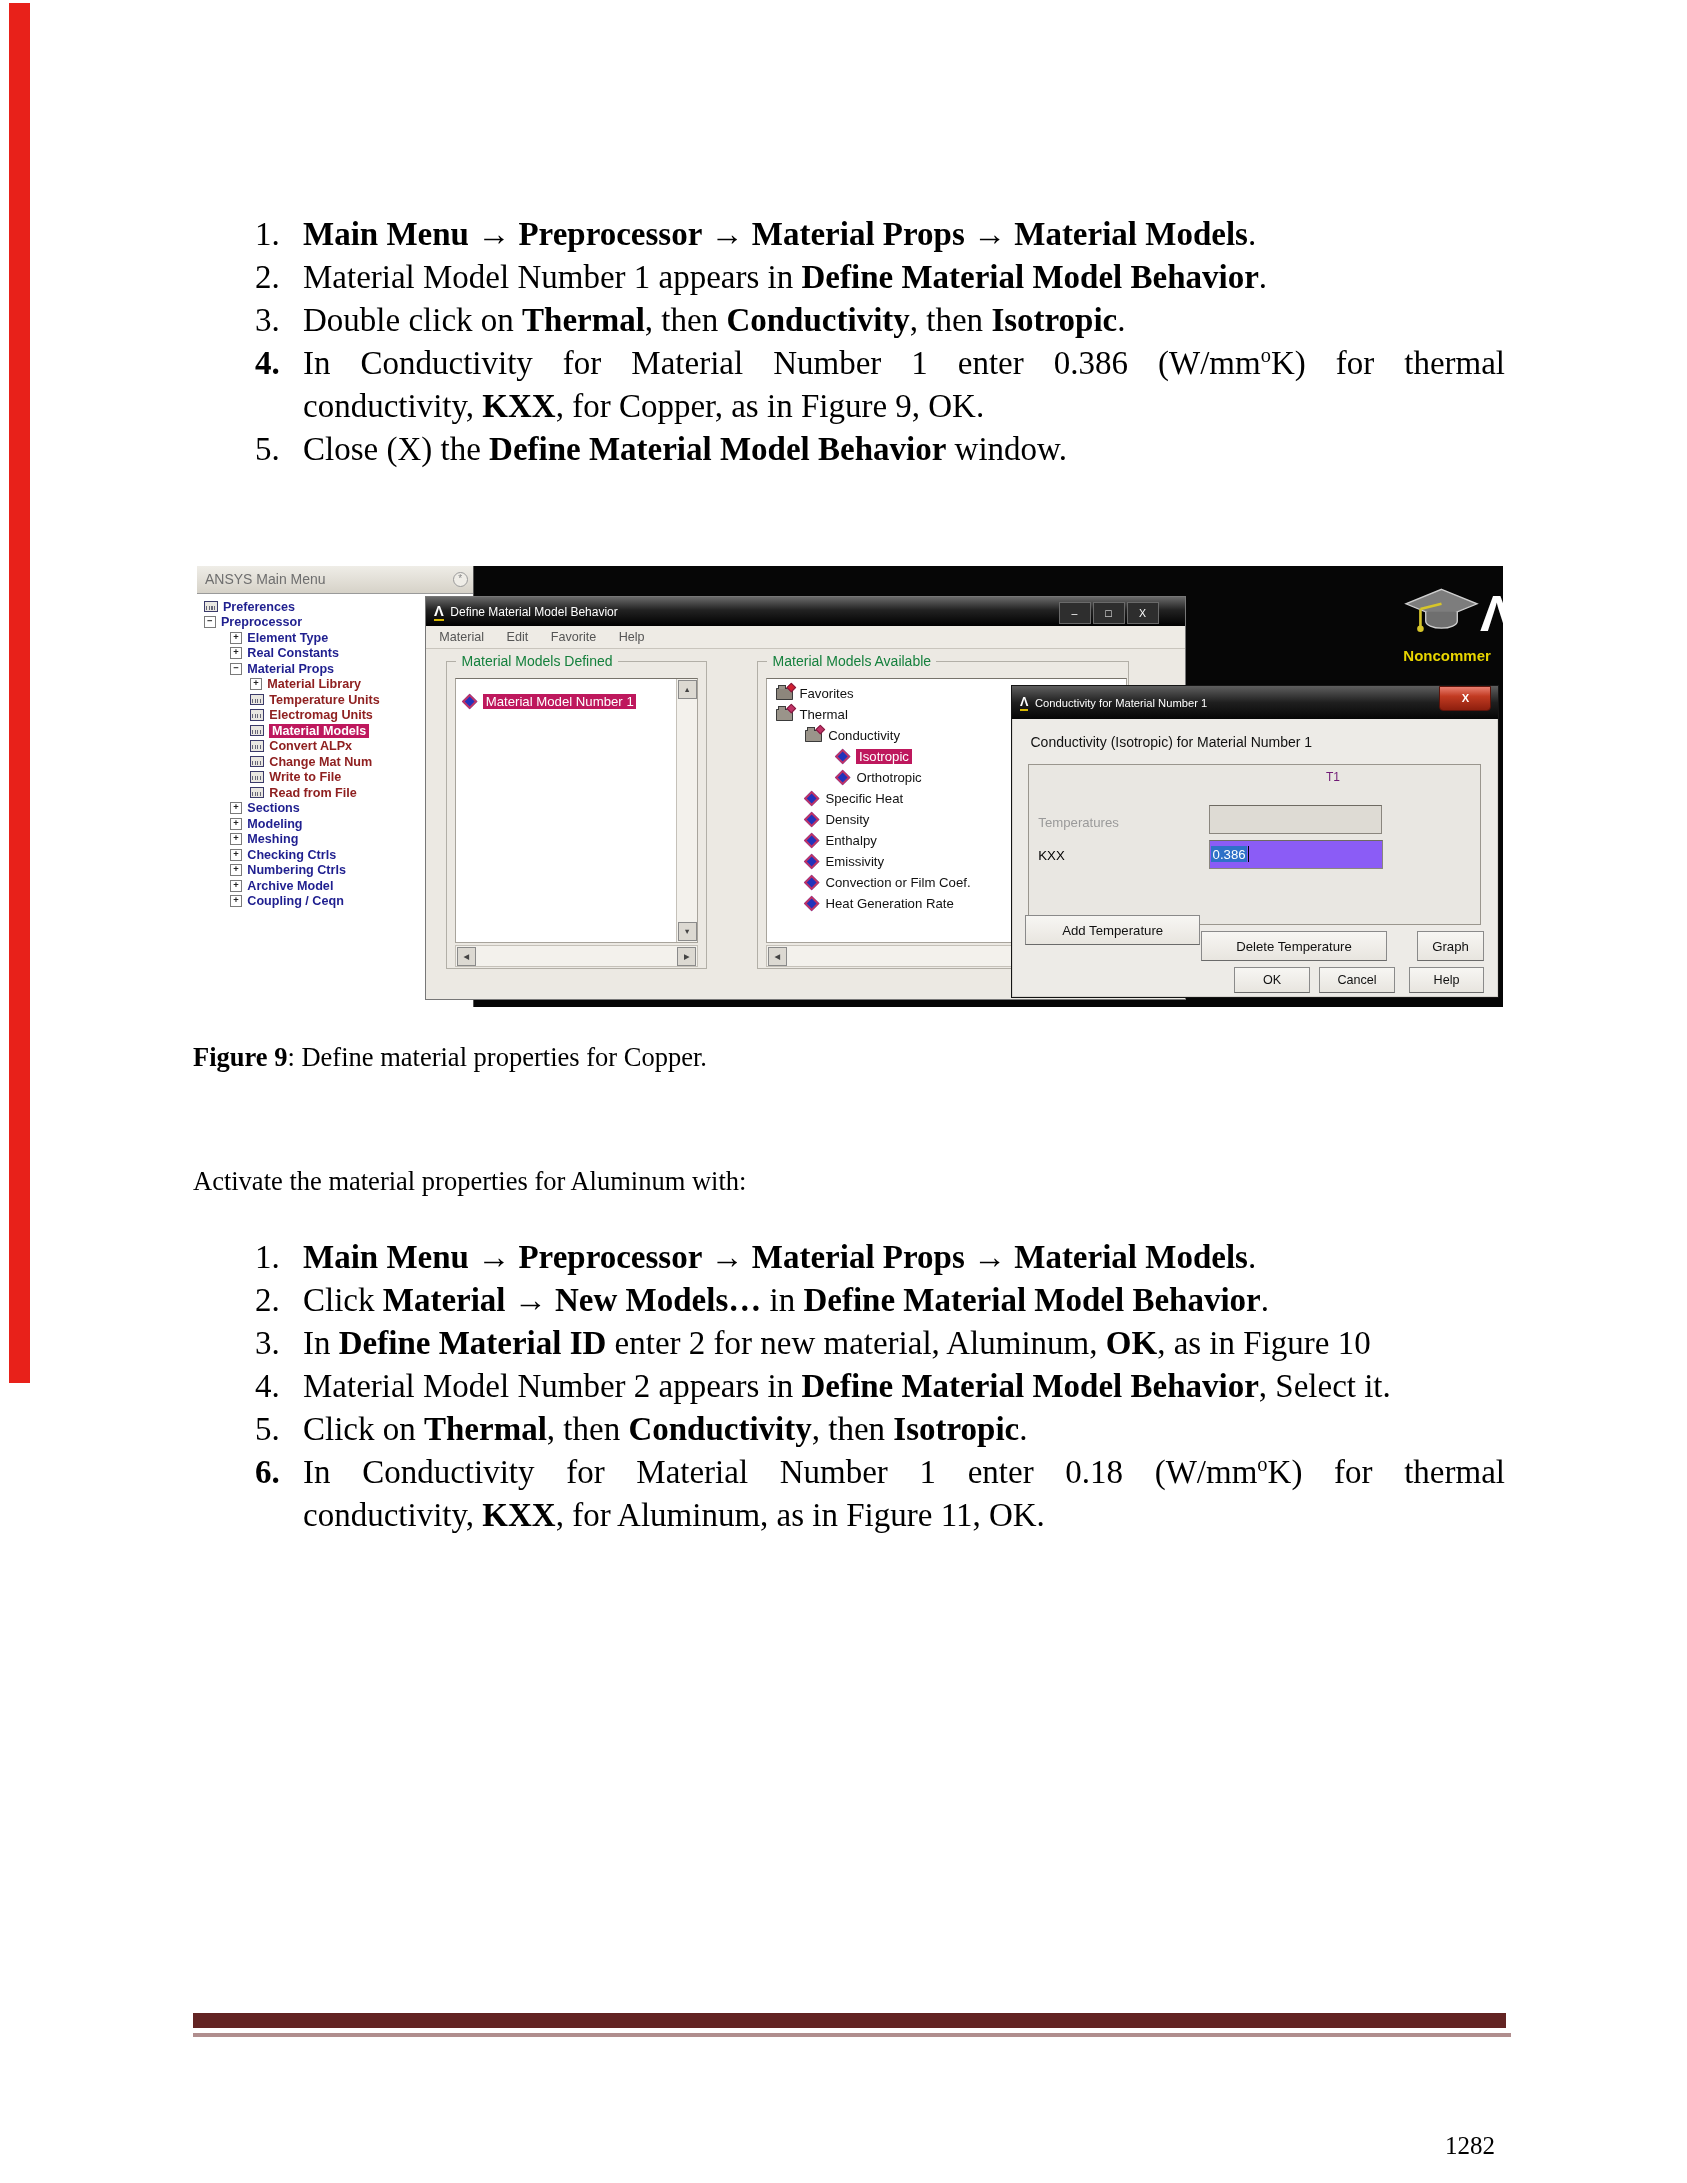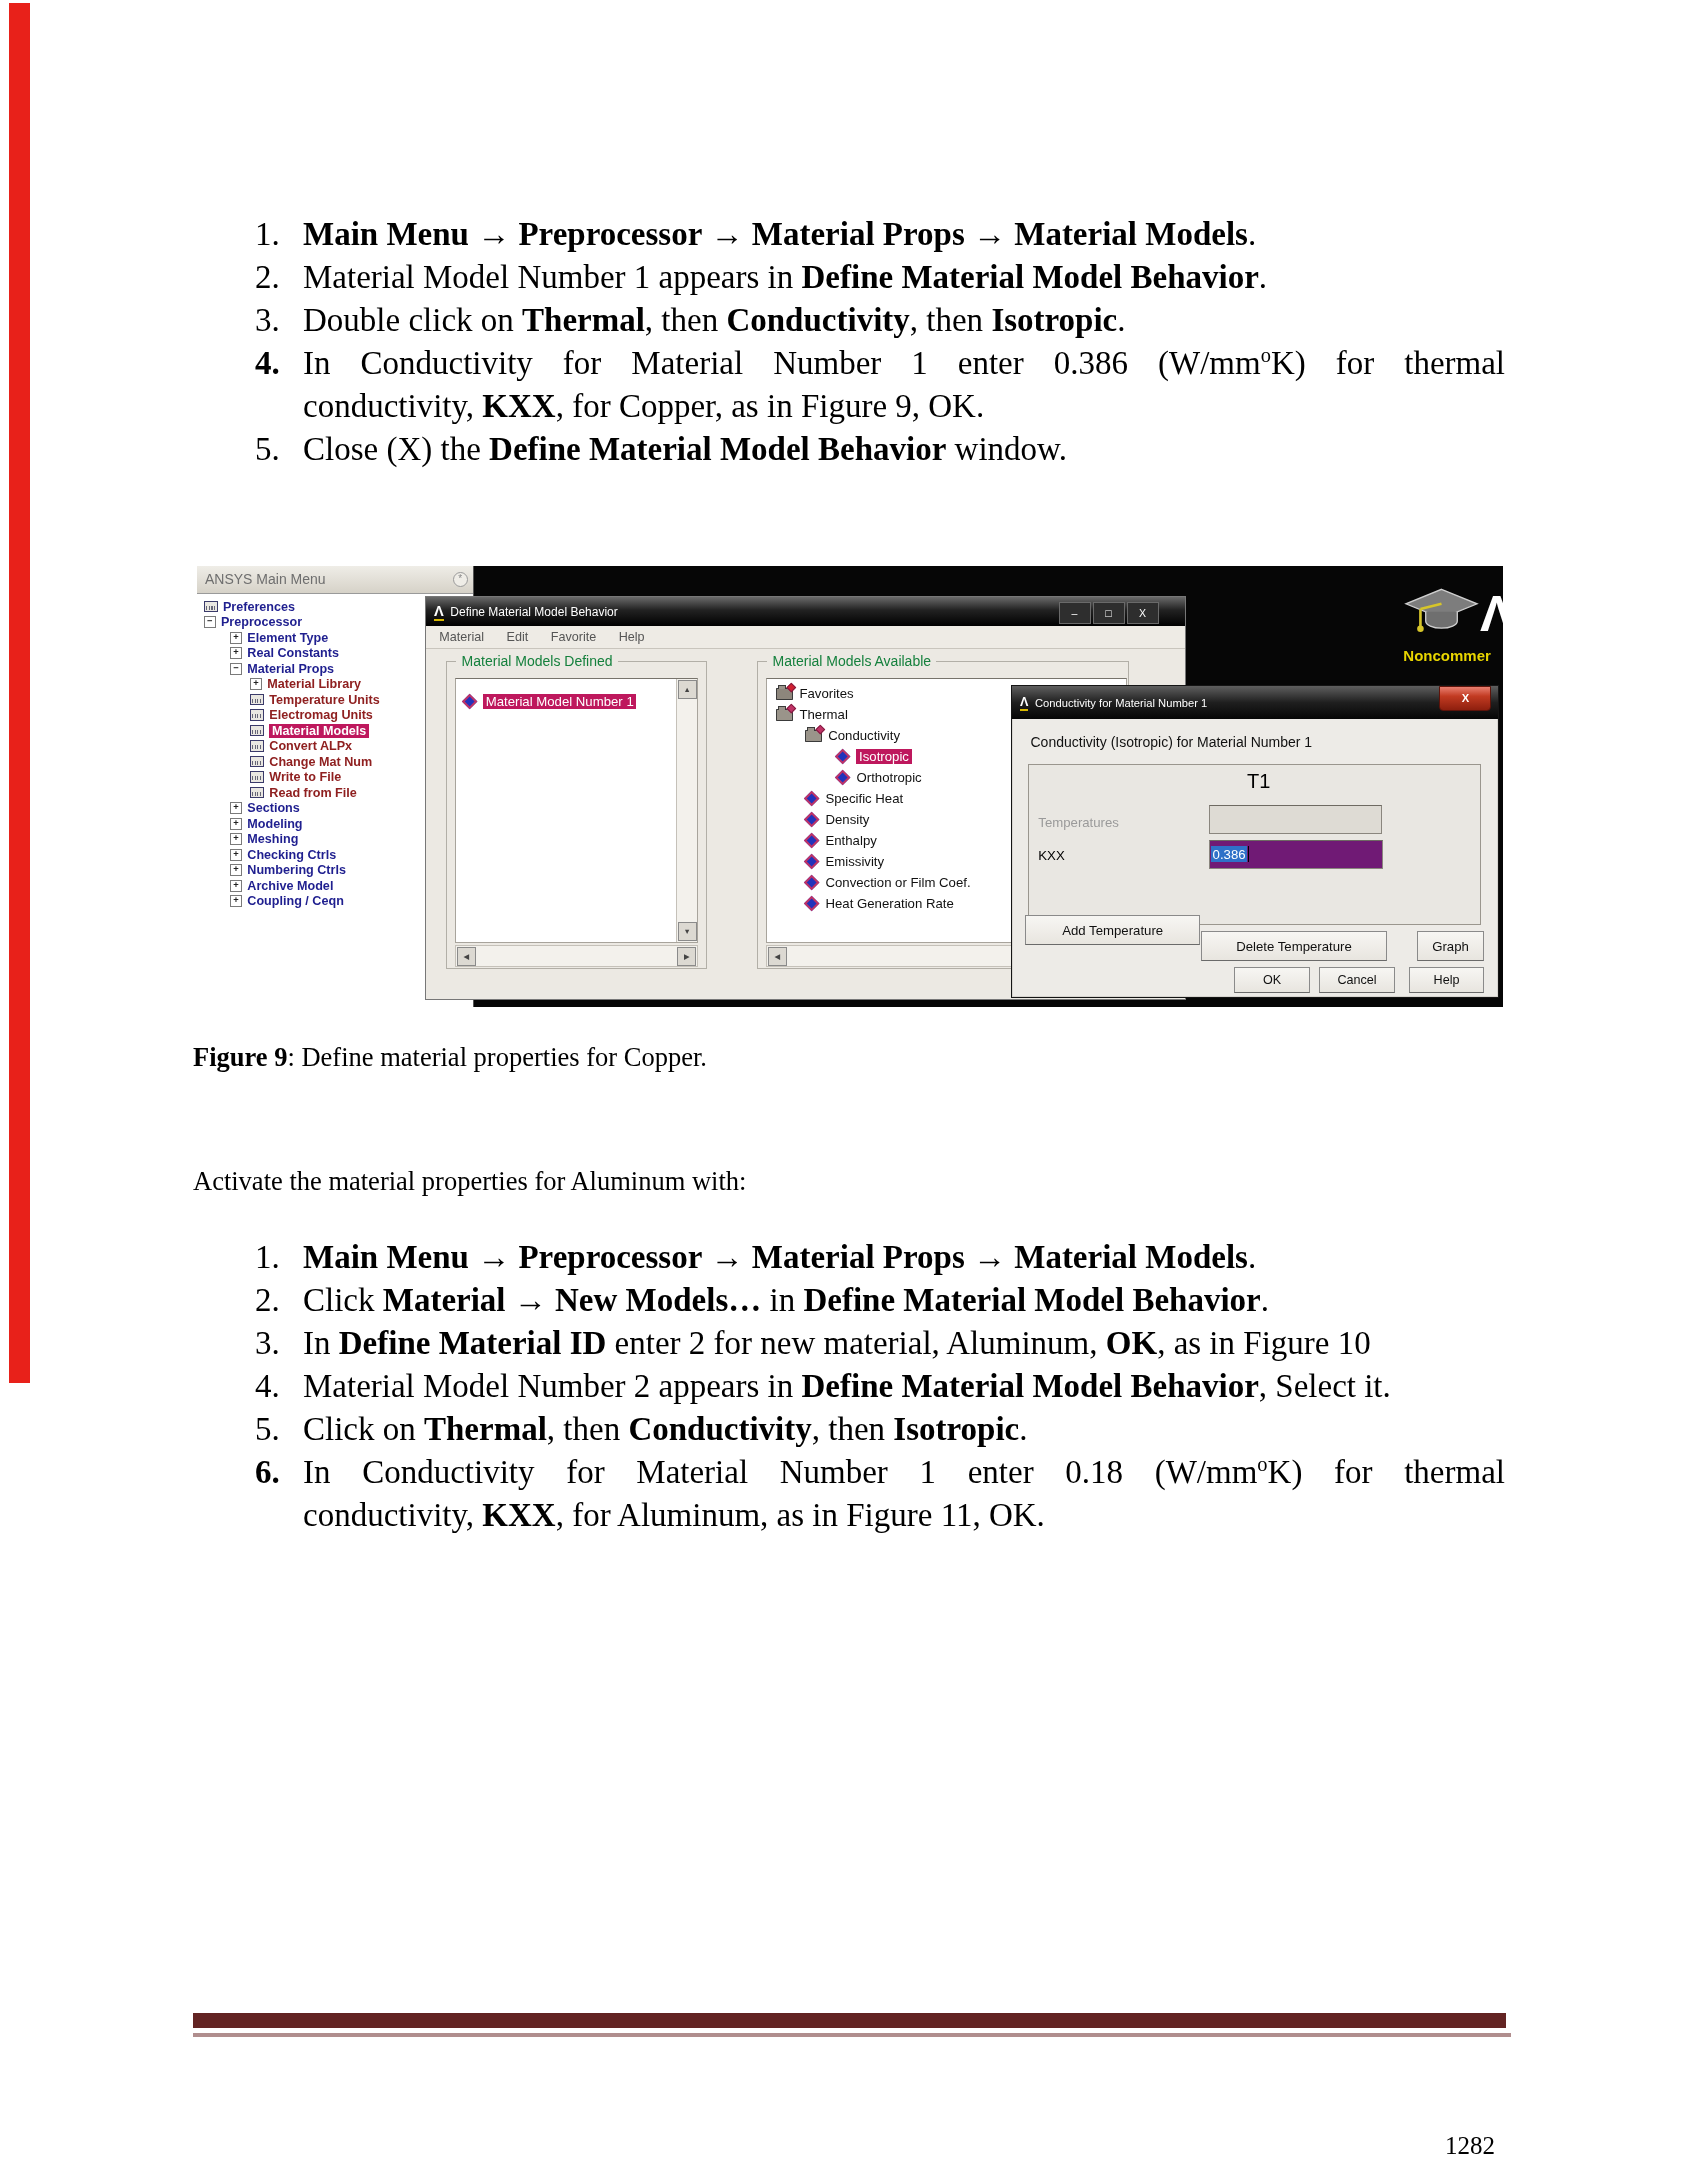--- a/index.html
+++ b/index.html
@@ -85,26 +85,26 @@
   .cond{position:absolute;left:814px;top:119px;width:486px;height:311px;background:#edebe7;
        border:1.3px solid #151515;box-shadow:inset 0 0 0 0.7px #cfcdc8;z-index:4;}
   .cond-title{position:relative;height:33px;background:linear-gradient(180deg,#5f5f5f,#1f1f1f 50%,#060606);
        display:flex;align-items:center;color:#fff;font-size:11.2px;}
   .closex{position:absolute;right:6.6px;top:0;width:50px;height:22.5px;border-radius:0 0 4px 4px;
        background:linear-gradient(#e98070,#c23b22 40%,#8e1f0e);border:0.7px solid #5d130a;color:#fff;
        font-size:11.2px;font-weight:bold;display:flex;align-items:center;justify-content:center;}
   .cond-head{position:absolute;left:18.5px;top:48px;font-size:14px;color:#111;}
   .cond-panel{position:absolute;left:16px;top:78px;width:451px;height:159px;background:#e9e7e2;
        border:0.7px solid #9a968e;}
-  .t1{position:absolute;left:218px;top:5.3px;width:93px;text-align:left;font-size:20px;color:#000000;}
+  .t1{position:absolute;left:218px;top:5.3px;width:93px;text-align:right;font-size:12px;color:#701a75;}
   .flabel{position:absolute;left:9.3px;font-size:13.2px;}
   .gray{color:#9a9a9a;}
   .field{position:absolute;left:180px;width:171px;height:26.5px;border:0.7px solid #8a867e;border-top-color:#6e6a62;}
   .field.dis{background:#dedbd4;}
-  .field.edit{background:#701a75;display:flex;align-items:center;padding-left:1.3px;font-size:13.2px;}
+  .field.edit{background:#8b5cf6;display:flex;align-items:center;padding-left:1.3px;font-size:13.2px;}
   .selval{background:#2f71c8;color:#fff;padding:0.7px 1.3px;}
   .caret{display:inline-block;width:1.3px;height:16px;background:#000;margin-left:0.7px;}
   .btn{position:absolute;background:linear-gradient(#f7f6f3,#e8e5df);border:0.7px solid #8a8a8a;
        border-bottom-color:#6a6a6a;font-size:13.2px;display:flex;align-items:center;justify-content:center;
        color:#111;font-family:"Liberation Sans","DejaVu Sans",sans-serif;}
   .btn.sm{font-size:12.6px;}
 </style>
 </head>
 <body>
 

